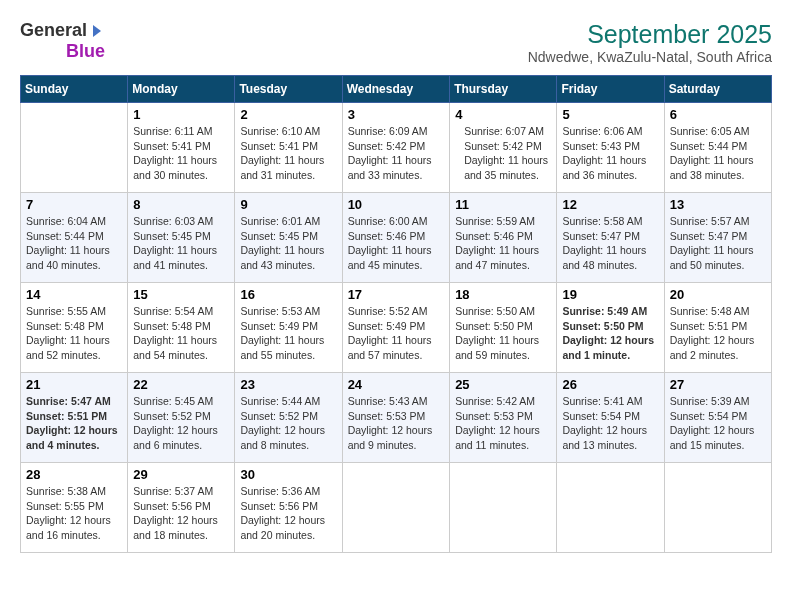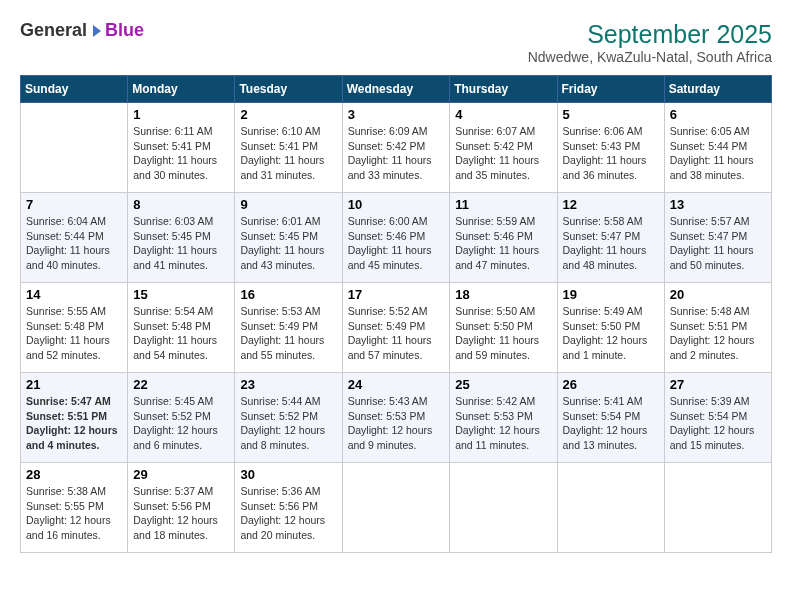--- a/index.html
+++ b/index.html
@@ -11,21 +11,21 @@
       padding: 20px;
     }
     .header-area {
       display: flex;
       justify-content: space-between;
       align-items: flex-start;
       margin-bottom: 10px;
     }
     .logo {
       display: flex;
-      flex-direction: row;
+      flex-direction: column;
       align-items: flex-end;
     }
     .logo-general {
       font-size: 18px;
       font-weight: bold;
       color: #333;
     }
     .logo-blue {
       font-size: 18px;
       font-weight: bold;
@@ -136,21 +136,21 @@
         </td>
         <td>
           <div class="day-number">3</div>
           <div class="day-info" style="white-space: pre-line;">Sunrise: 6:09 AM
 Sunset: 5:42 PM
 Daylight: 11 hours
 and 33 minutes.</div>
         </td>
         <td>
           <div class="day-number">4</div>
-          <div class="day-info" style="white-space: pre-line;">Sunrise: 6:07 AM
+          <div class="day-info" style="white-space: pre-line; margin-left: 9px;">Sunrise: 6:07 AM
 Sunset: 5:42 PM
 Daylight: 11 hours
 and 35 minutes.</div>
         </td>
         <td>
           <div class="day-number">5</div>
           <div class="day-info" style="white-space: pre-line;">Sunrise: 6:06 AM
 Sunset: 5:43 PM
 Daylight: 11 hours
 and 36 minutes.</div>
@@ -245,21 +245,21 @@
         </td>
         <td>
           <div class="day-number">18</div>
           <div class="day-info" style="white-space: pre-line;">Sunrise: 5:50 AM
 Sunset: 5:50 PM
 Daylight: 11 hours
 and 59 minutes.</div>
         </td>
         <td>
           <div class="day-number">19</div>
-          <div class="day-info" style="white-space: pre-line;">Sunrise: 5:49 AM
+          <div class="day-info" style="white-space: pre-line; font-weight: bold;">Sunrise: 5:49 AM
 Sunset: 5:50 PM
 Daylight: 12 hours
 and 1 minute.</div>
         </td>
         <td>
           <div class="day-number">20</div>
           <div class="day-info" style="white-space: pre-line;">Sunrise: 5:48 AM
 Sunset: 5:51 PM
 Daylight: 12 hours
 and 2 minutes.</div>

